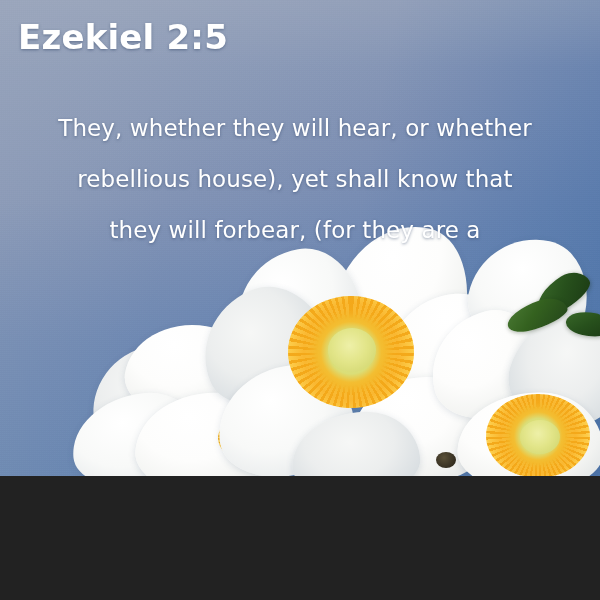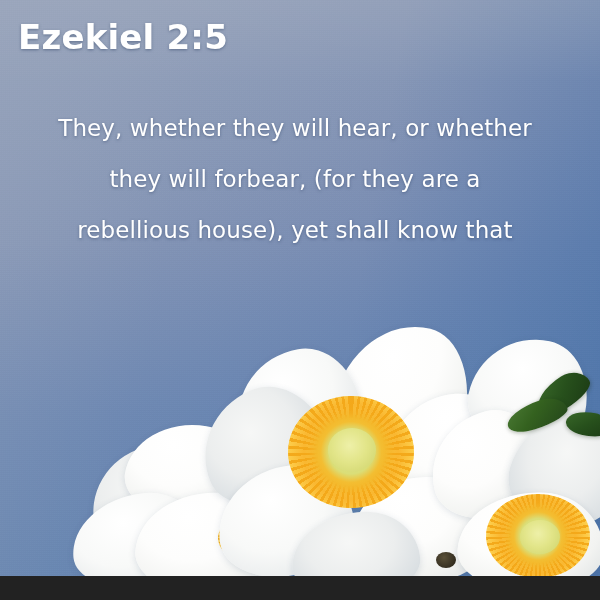--- a/index.html
+++ b/index.html
@@ -3,21 +3,21 @@
 <meta charset="utf-8">
 <style>
   html, body {
     margin: 0;
     padding: 0;
     background: #222;
   }
   #canvas {
     position: relative;
     width: 600px;
-    height: 576px;
+    height: 476px;
     overflow: hidden;
     font-family: "DejaVu Sans", sans-serif;
     user-select: none;
   }
 
   
   .sky-base {
     position: absolute;
     inset: 0;
     background: linear-gradient(160deg,
@@ -194,17 +194,17 @@
     <div class="leaf dark" style="left:534px; top:62px; width:58px; height:30px; transform:rotate(-32deg);"></div>
     <div class="leaf" style="left:506px; top:86px; width:62px; height:26px; transform:rotate(-18deg);"></div>
     <div class="leaf dark" style="left:566px; top:96px; width:44px; height:24px; transform:rotate(12deg);"></div>
     <div class="bud" style="left:436px; top:236px; width:20px; height:16px;"></div>
   </div>
 
   <div class="verse-title">Ezekiel 2:5</div>
 
   <div class="verse-body">
     <span class="vline">They, whether they will hear, or whether</span>
+    <span class="vline">rebellious house), yet shall know that</span>
     <span class="vline">they will forbear, (for they are a</span>
-    <span class="vline">rebellious house), yet shall know that</span>
   </div>
 
 </div>
 
 </body></html>

